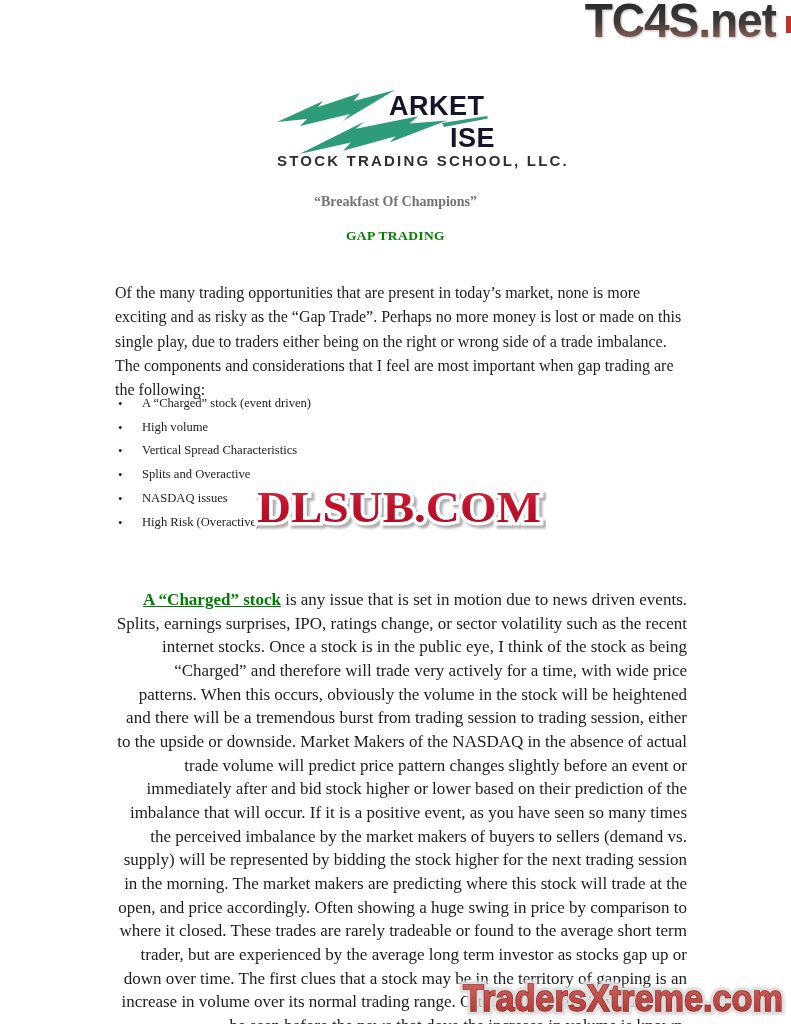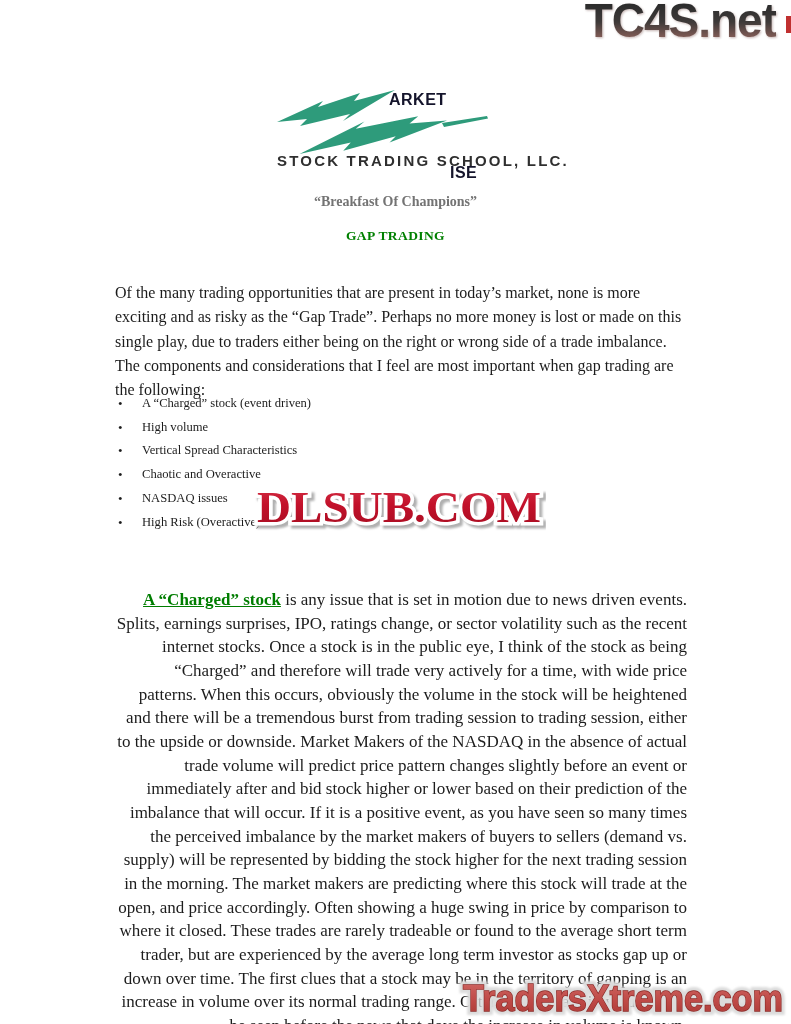--- a/index.html
+++ b/index.html
@@ -23,24 +23,24 @@
     position:absolute; right:0; top:16px; width:5px; height:17px;
     background:#c03030;
   }
 
   
   .mwlogo { position:absolute; left:277px; top:86px; width:216px; height:84px; }
   .bolt1 { position:absolute; left:0; top:4px; }
   .bolt2 { position:absolute; left:20px; top:30px; }
   .mw-word {
     position:absolute; font-family:"Liberation Sans", sans-serif;
-    font-weight:bold; font-size:16px; color:#14142b; letter-spacing:0.5px;
+    font-weight:bold; font-size:27px; color:#14142b; letter-spacing:0.5px;
   }
   .mw-arket { left:112px; top:5px; }
-  .mw-ise   { left:173px; top:37px;margin-top:41px; }
+  .mw-ise   { left:173px; top:37px; }
   .mw-tagline {
     position:absolute; left:0; top:66px; width:216px; text-align:center;
     font-family:"Liberation Sans", sans-serif; font-weight:bold;
     font-size:15px; letter-spacing:2.2px; color:#2f2f2f; white-space:nowrap;
   }
 
   
   .doc-title {
     position:absolute; top:194px; left:0; width:791px; text-align:center;
     font-weight:bold; font-size:14px; color:#737373;
@@ -102,21 +102,21 @@
 
 <div class="doc-title">“Breakfast Of Champions”</div>
 <div class="doc-subtitle">GAP TRADING</div>
 
 <p class="intro">Of the many trading opportunities that are present in today’s market, none is more exciting and as risky as the “Gap Trade”.  Perhaps no more money is lost or made on this single play, due to traders either being on the right or wrong side of a trade imbalance.  The components and considerations that I feel are most important when gap trading are the following:</p>
 
 <ul class="bullets">
   <li><span class="bullet-dot">•</span><span>A “Charged” stock (event driven)</span></li>
   <li><span class="bullet-dot">•</span><span>High volume</span></li>
   <li><span class="bullet-dot">•</span><span>Vertical Spread Characteristics</span></li>
-  <li><span class="bullet-dot">•</span><span>Chaotic and Overactive</span></li>
+  <li><span class="bullet-dot">•</span><span>Splits and Overactive</span></li>
   <li><span class="bullet-dot">•</span><span>NASDAQ issues</span></li>
   <li><span class="bullet-dot">•</span><span>High Risk (Overactive)</span></li>
 </ul>
 
 <svg class="dlsub-wm" width="294" height="60" viewBox="0 0 294 60">
   <defs>
     <linearGradient id="redGrad" x1="0" y1="0" x2="0" y2="1">
       <stop offset="0%" stop-color="#d63448"></stop>
       <stop offset="45%" stop-color="#c3112b"></stop>
       <stop offset="100%" stop-color="#a50d20"></stop>

